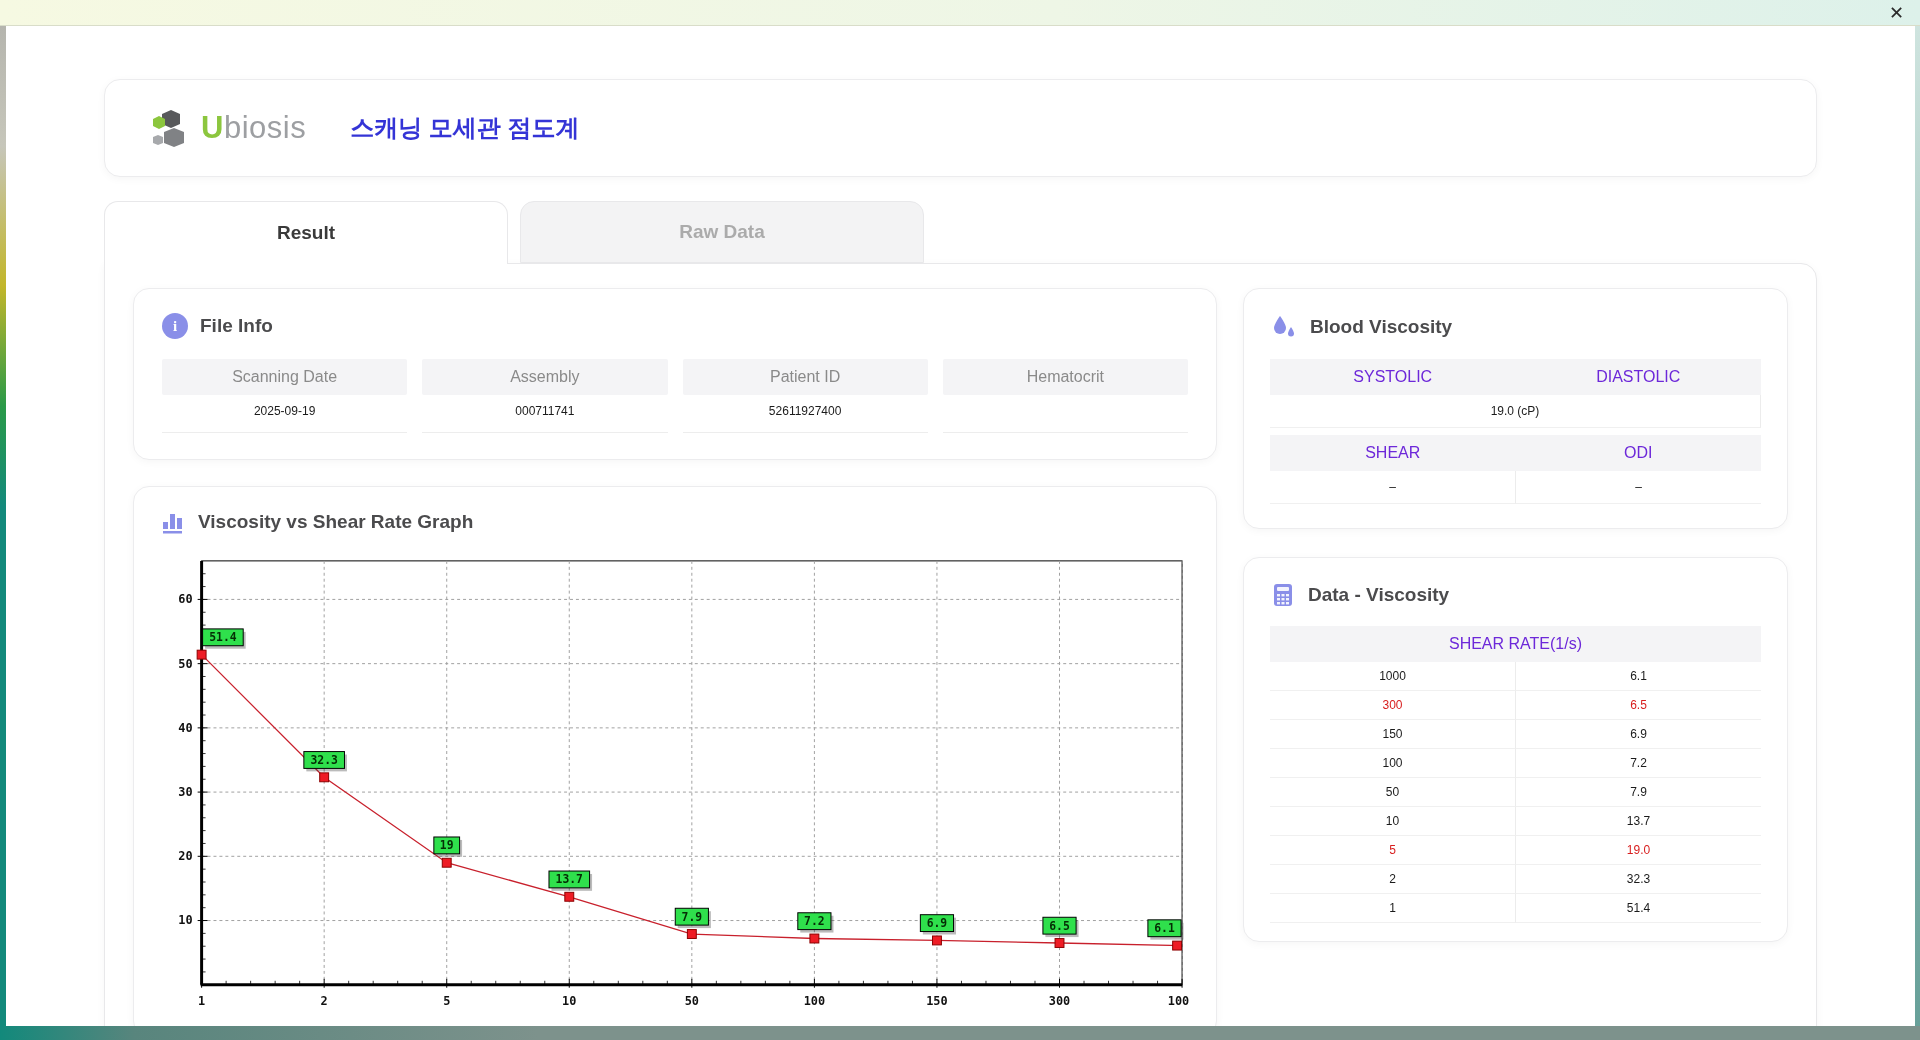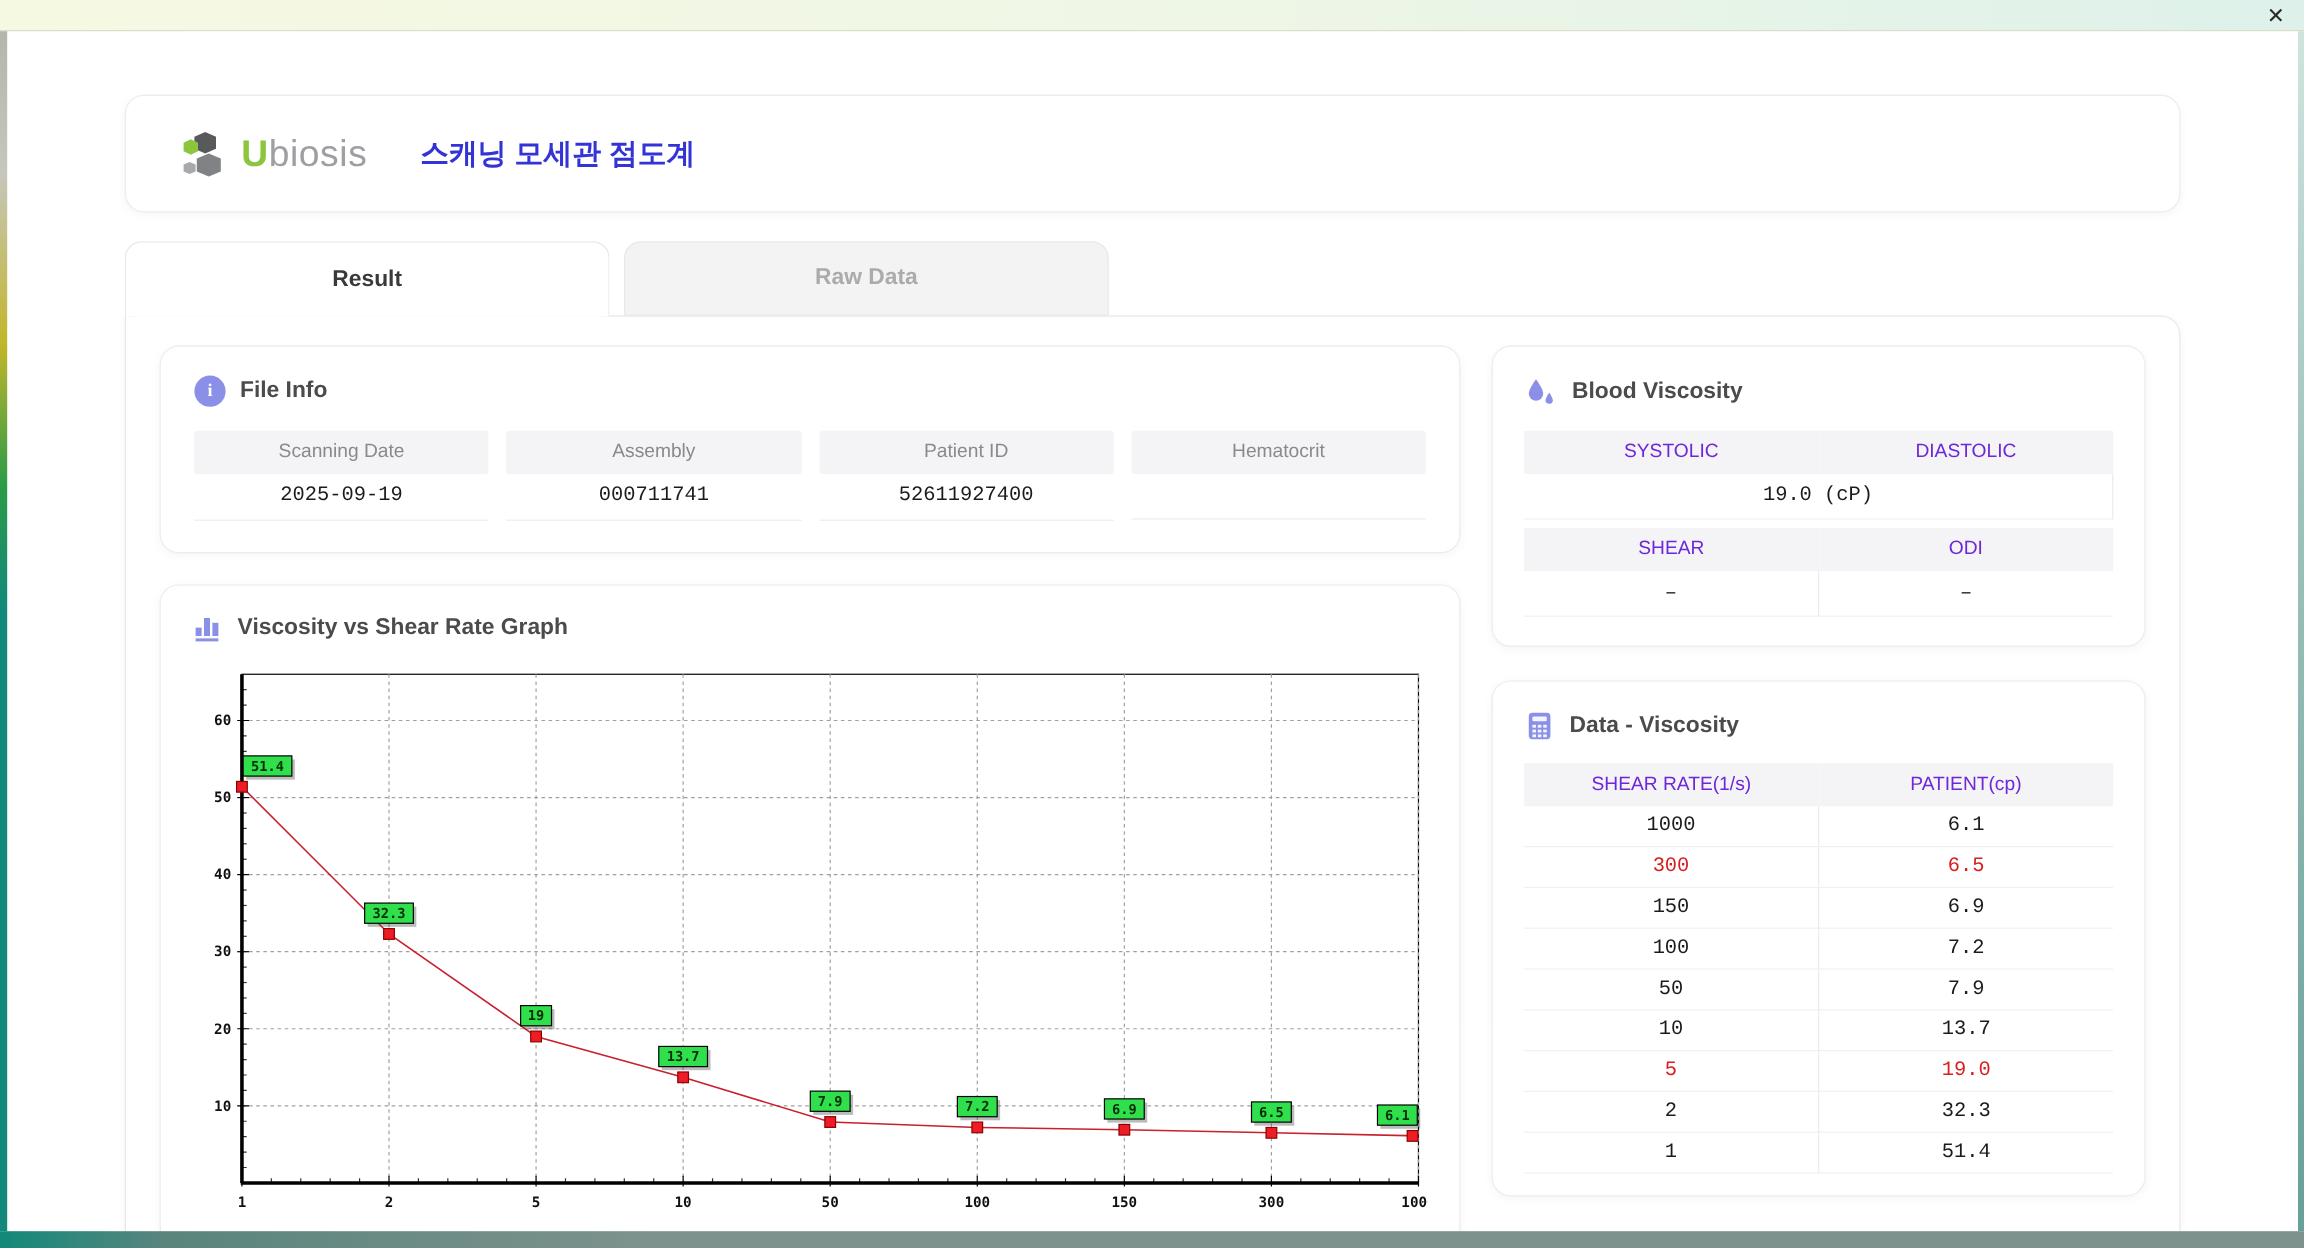--- a/index.html
+++ b/index.html
@@ -54,21 +54,21 @@
   .info-badge { width:26px; height:26px; border-radius:50%; background:#8a8fe8;
     color:#fff; font-size:15px; font-weight:700; font-family:"Liberation Serif",serif; }
 
   
   .fileinfo-card { padding:24px 28px 26px; }
   .fi-grid { display:grid; grid-template-columns:repeat(4,1fr); gap:15px; margin-top:20px; }
   .fi-label { background:#f4f4f6; color:#8a8a8a; font-size:16px; text-align:center;
     padding:9px 0; border-radius:2px; }
   .fi-value { text-align:center; padding:9px 0 10px; border-bottom:1px solid #ededed;
     min-height:38px; }
-  .mono { font-family:Liberation Mono, monospace; font-size:17px; color:#1b1b1b; }
+  .mono { font-family:Liberation Sans, sans-serif; font-size:12px; color:#1b1b1b; }
 
   
   .graph-card { margin-top:26px; padding:22px 26px 14px; }
   .chart-wrap { margin-top:14px; }
   .chart-wrap svg { display:block; width:100%; height:auto; }
 
   
   .bv-card { padding:24px 26px 24px; }
   .tbl { margin-top:18px; }
   .trow { display:flex; }
@@ -352,21 +352,20 @@
                     <rect x="11.5" y="20" width="3" height="2.4"></rect>
                     <rect x="16" y="20" width="3" height="2.4"></rect>
                 </g>
               </svg>
             </span>
             <span>Data - Viscosity</span>
           </div>
           <div class="tbl shear-rows">
             <div class="trow thead">
               <div>SHEAR RATE(1/s)</div>
-              <div>PATIENT(cp)</div>
             </div>
             <div class="trow tval">
                 <div class="mono">1000</div>
                 <div class="mono">6.1</div>
               </div>
             <div class="trow tval red">
                 <div class="mono">300</div>
                 <div class="mono">6.5</div>
               </div>
             <div class="trow tval">

